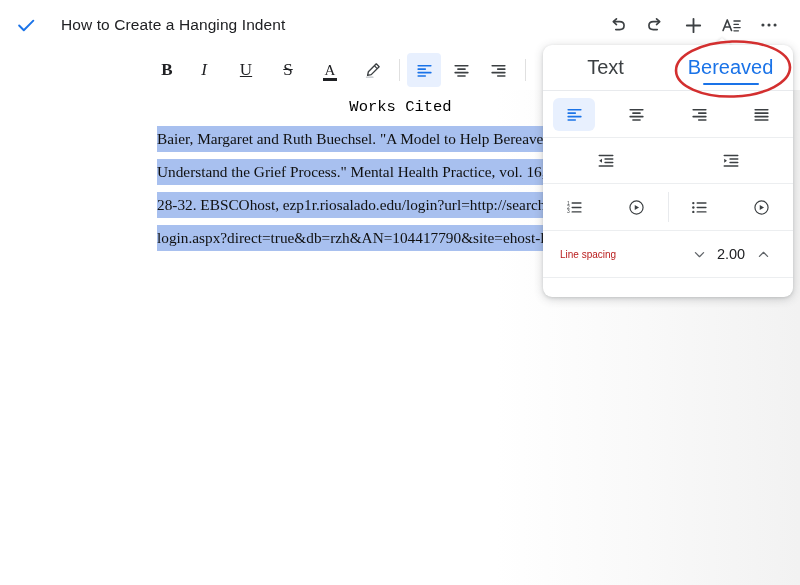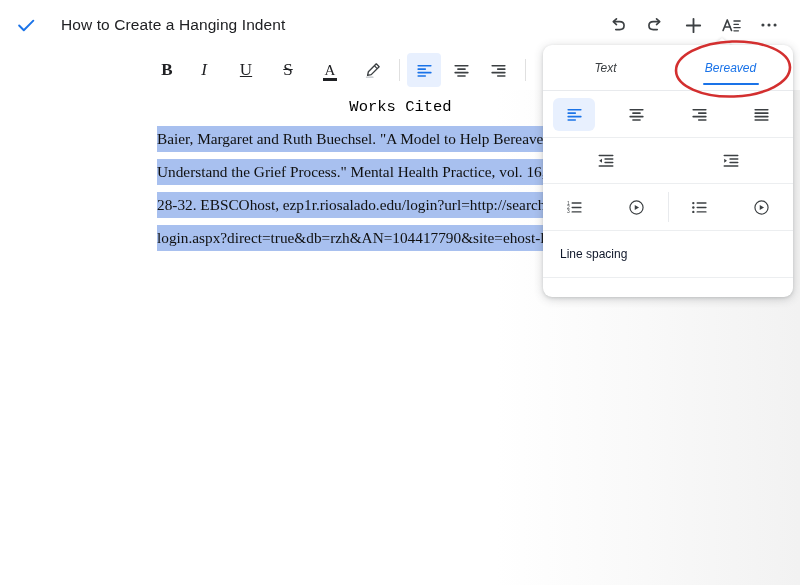--- a/index.html
+++ b/index.html
@@ -109,21 +109,21 @@
     border-bottom: 9px solid #ffffff;
     filter: drop-shadow(0 -1px 1px rgba(60,64,67,.12));
   }
   .panel-tabs {
     display: flex; height: 46px;
     border-bottom: 1px solid #e8eaed;
   }
   .panel-tab {
     flex: 1; display: flex; align-items: center; justify-content: center;
     position: relative;
-    font-size: 12px; color: #3c4043; font-style: italic;
+    font-size: 20px; color: #3c4043;
   }
   .panel-tab.active { color: #1a73e8; }
   .panel-tab.active::after {
     content: ""; position: absolute; left: 50%; transform: translateX(-50%);
     bottom: 5px; width: 56px; height: 2.5px; background: #1a73e8; border-radius: 2px;
   }
   .panel-row {
     display: flex; align-items: center;
     border-bottom: 1px solid #eceef0;
   }
@@ -146,21 +146,21 @@
   .list-divider { width: 1px; height: 30px; background: #e8eaed; }
   .list-btn, .caret-btn {
     display: flex; align-items: center; justify-content: center;
     width: 32px; height: 32px; border-radius: 4px;
   }
   .row-spacing {
     display: flex; align-items: center;
     height: 47px; padding: 0 17px;
     border-bottom: 1px solid #eceef0;
   }
-  .spacing-label { font-size: 12px; color: #0f172a; }
+  .spacing-label { font-size: 10px; color: #b91c1c; }
   .spacing-ctrl { margin-left: auto; display: flex; align-items: center; }
   .chev {
     width: 26px; height: 26px; display: flex;
     align-items: center; justify-content: center; color: #5f6368;
   }
   .spacing-val {
     font-size: 14.5px; color: #202124; min-width: 38px;
     text-align: center;
   }
   .panel-footer { height: 20px; }
@@ -445,20 +445,33 @@
           <svg width="19" height="19" viewBox="0 0 24 24">
             <circle cx="12" cy="12" r="8.3" fill="none" stroke="#3c4043" stroke-width="1.5"></circle>
             <path d="M9.8 8.8l5.4 3.2-5.4 3.2z" fill="#3c4043"></path>
           </svg>
         </div>
       </div>
     </div>
 
     <div class="row-spacing">
       <span class="spacing-label">Line spacing</span>
+      <div class="spacing-ctrl">
+        <div class="chev">
+          <svg width="15" height="15" viewBox="0 0 24 24">
+            <path d="M5.5 9l6.5 6.5L18.5 9" fill="none" stroke="#5f6368" stroke-width="2" stroke-linecap="round" stroke-linejoin="round"></path>
+          </svg>
+        </div>
+        <span class="spacing-val">2.00</span>
+        <div class="chev">
+          <svg width="15" height="15" viewBox="0 0 24 24">
+            <path d="M5.5 15l6.5-6.5L18.5 15" fill="none" stroke="#5f6368" stroke-width="2" stroke-linecap="round" stroke-linejoin="round"></path>
+          </svg>
+        </div>
+      </div>
     </div>
 
     <div class="panel-footer"></div>
   </div>
 
   <svg class="annot" viewBox="0 0 122 62">
     <ellipse cx="61" cy="31" rx="57" ry="27.5" fill="none" stroke="#d32f2f" stroke-width="2.6" transform="rotate(-2 61 31)"></ellipse>
   </svg>
 
 </div>

